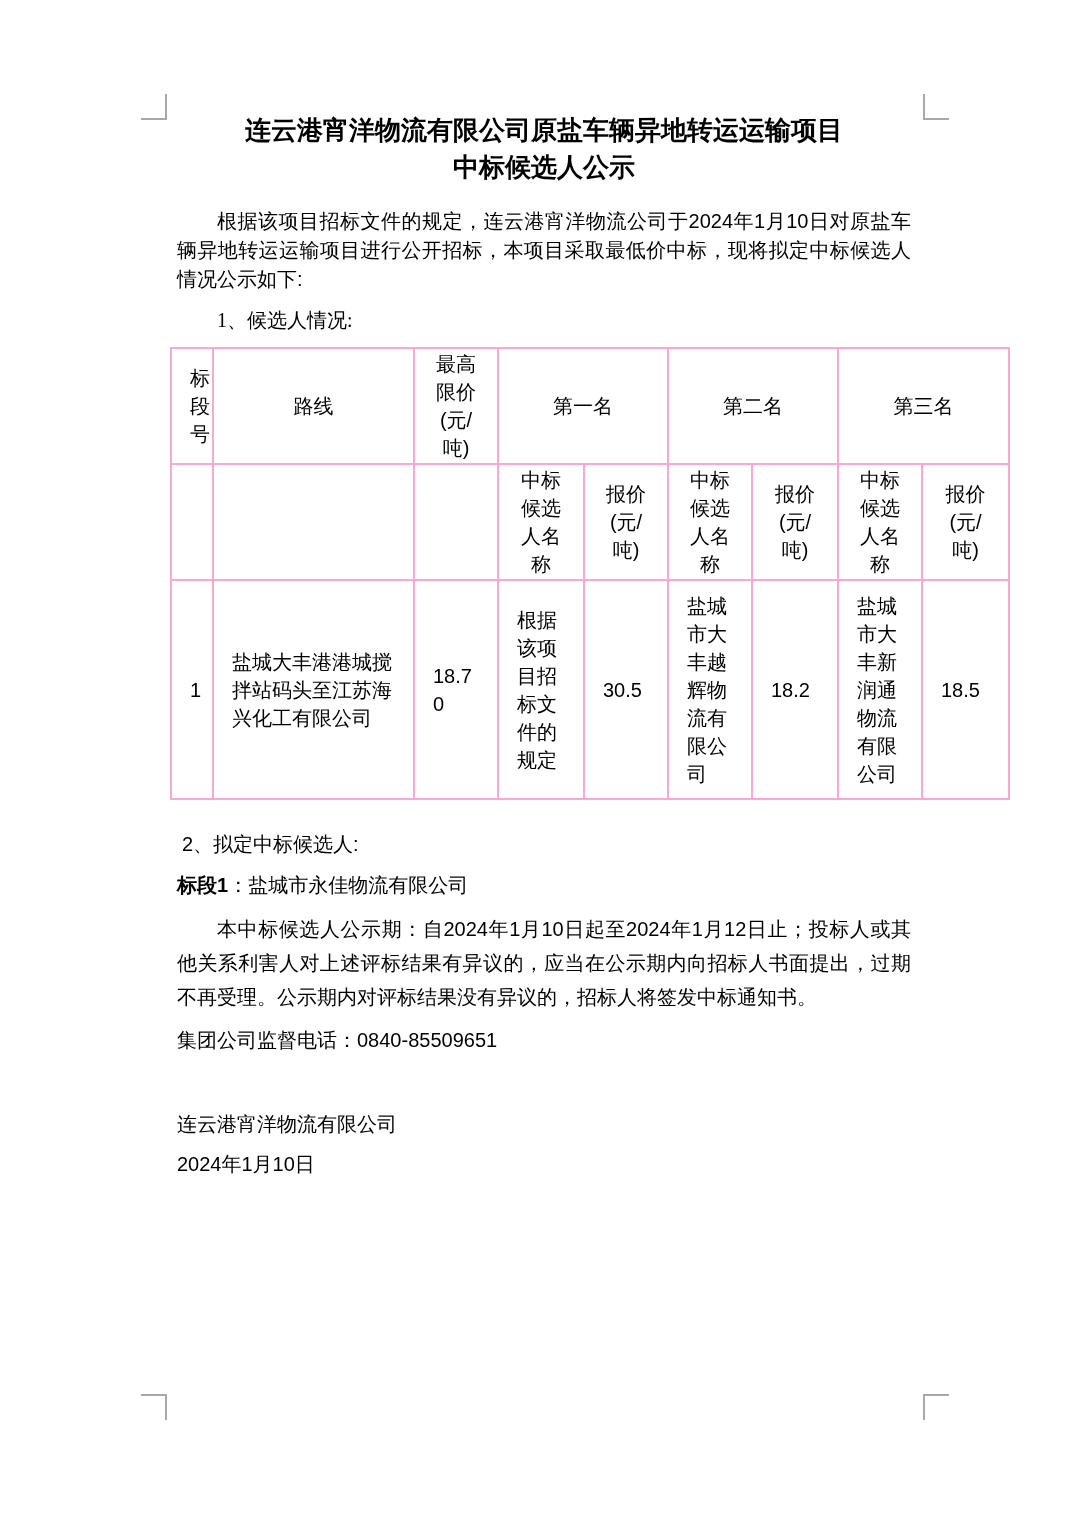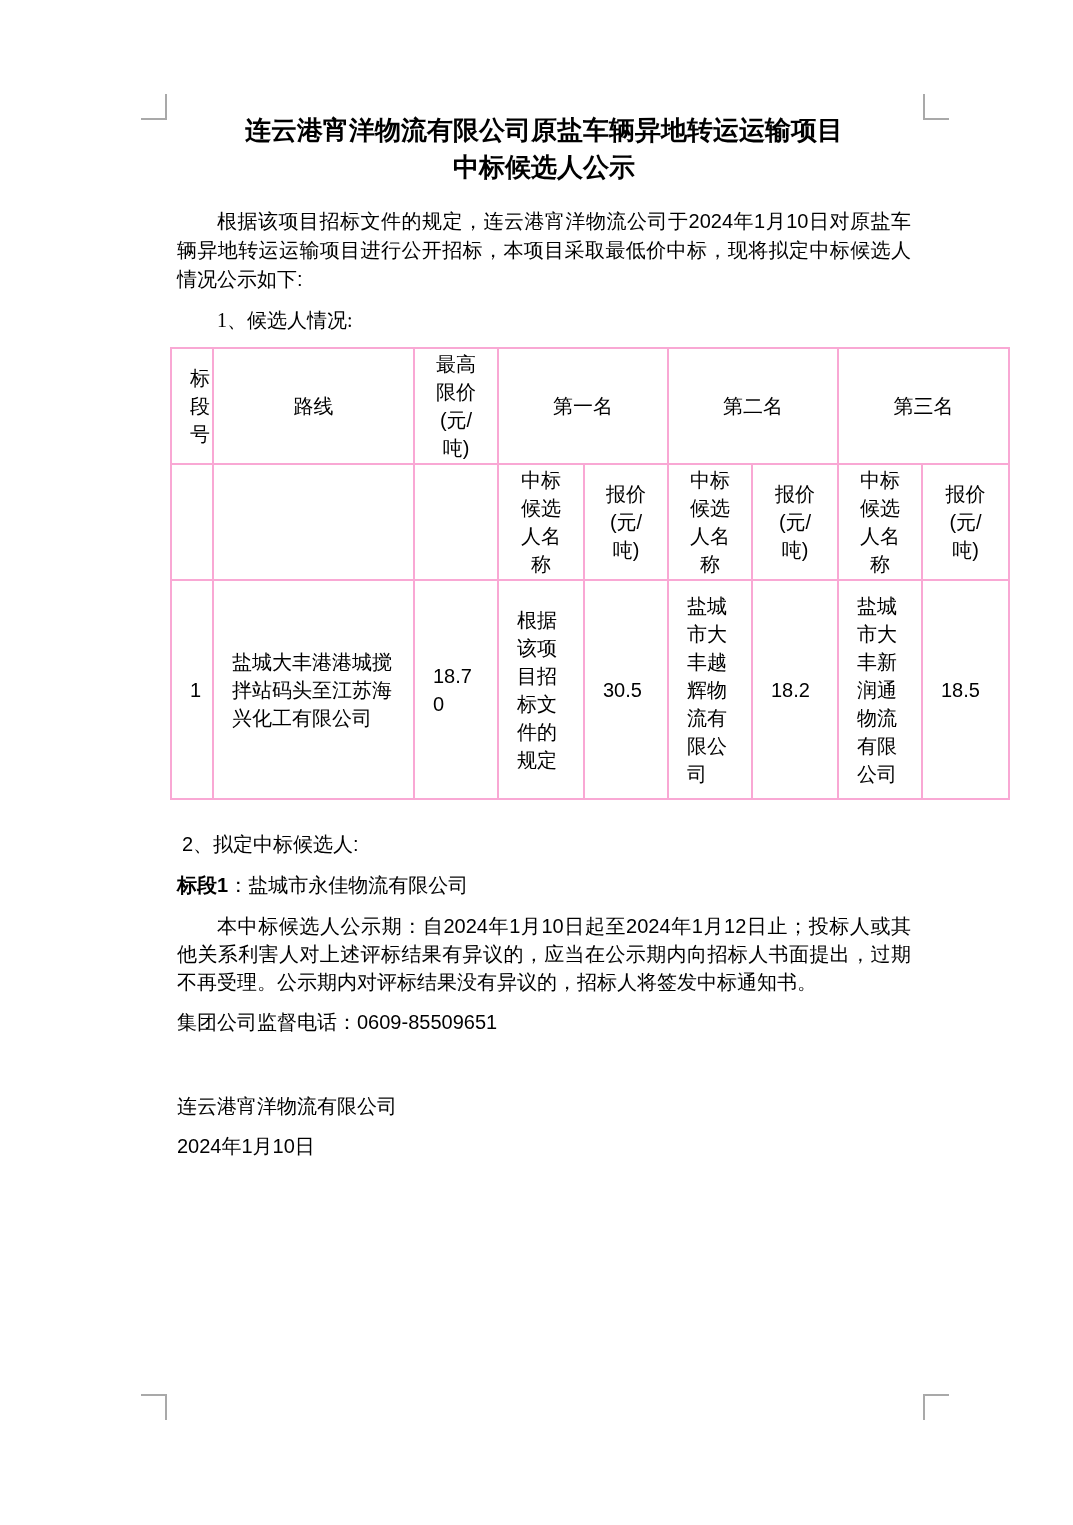--- a/index.html
+++ b/index.html
@@ -54,21 +54,21 @@
     padding: 1px 18px;
     word-break: break-all;
     overflow: hidden;
   }
   tr.hdr-row-1 { height: 85px; }
   tr.hdr-row-2 { height: 87px; }
   tr.data-row  { height: 219px; }
 
   .sec2-heading { margin: 30px 0 0 17px; }
   .winner-line strong { font-weight: bold; }
-  .notice { text-indent: 40px; line-height: 28px; text-align: justify; }
+  .notice { text-indent: 40px; line-height: 34px; text-align: justify; }
   .phone-line { line-height: 28px; }
 
   .signature { margin-top: 56px; text-align: left; }
   .signature p { line-height: 28px; }
 </style>
 </head>
 <body>
 
 <div class="crop crop-tl"></div>
 <div class="crop crop-tr"></div>
@@ -133,20 +133,20 @@
     </table>
 
   <p class="sec2-heading">2、拟定中标候选人:</p>
 
   <p class="winner-line">
     <strong>标段1</strong><span>：盐城市永佳物流有限公司</span>
   </p>
 
   <p class="notice">本中标候选人公示期：自2024年1月10日起至2024年1月12日止；投标人或其他关系利害人对上述评标结果有异议的，应当在公示期内向招标人书面提出，过期不再受理。公示期内对评标结果没有异议的，招标人将签发中标通知书。</p>
 
-  <p class="phone-line">集团公司监督电话：0609-85509651</p>
+  <p class="phone-line">集团公司监督电话：0840-85509651</p>
 
   <div class="signature">
     <p>连云港宵洋物流有限公司</p>
     <p>2024年1月10日</p>
   </div>
 
 </div>
 
 </body></html>

